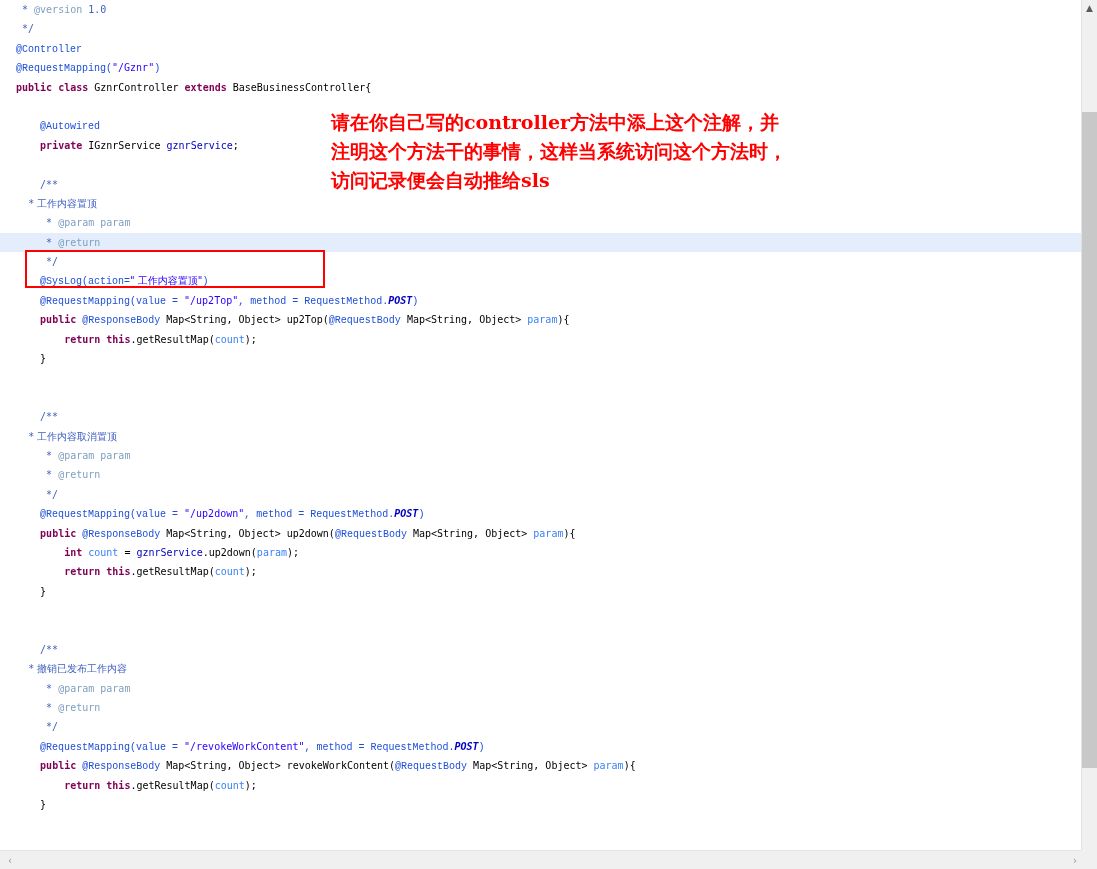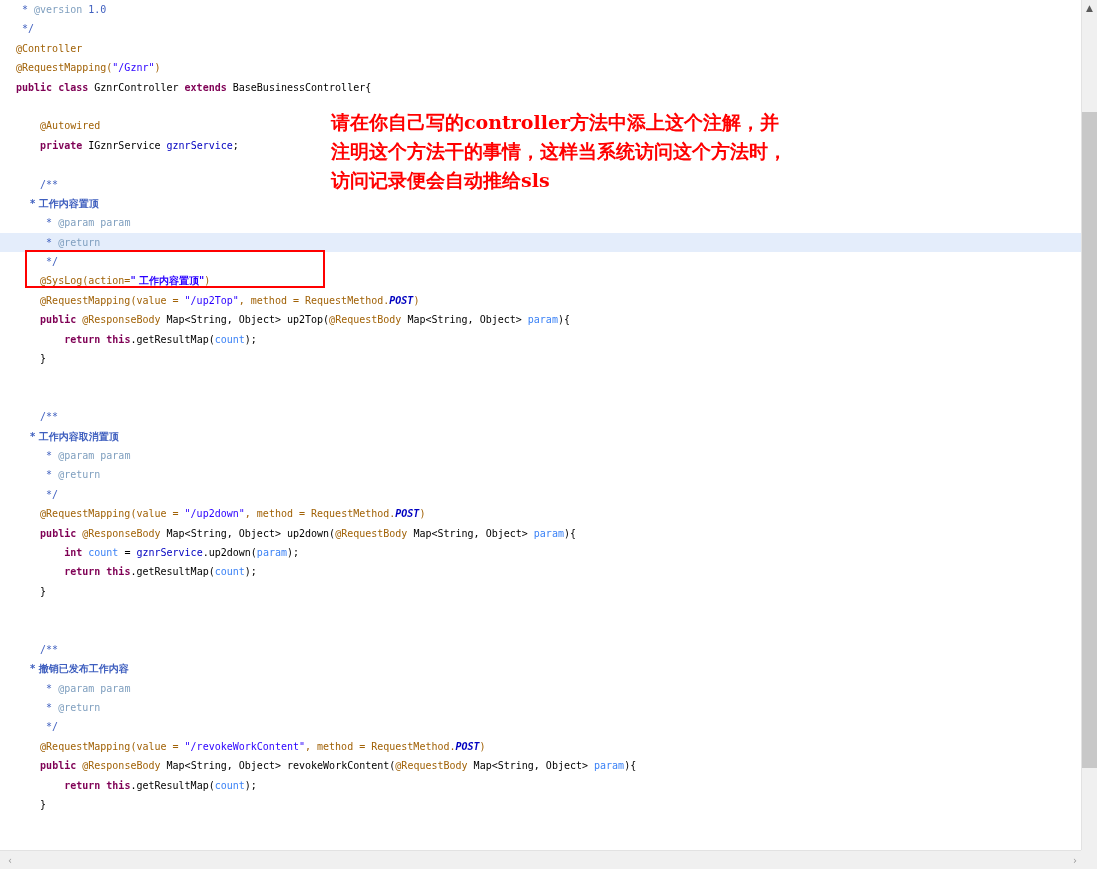--- a/index.html
+++ b/index.html
@@ -37,26 +37,26 @@
     color: #000000;
     padding-left: 16px;
   }
   .code-line.hl { background: #e4edfb; }
 
   
   .kw      { color: #7f0055; font-weight: bold; }
   .str     { color: #2a00ff; }
   .jdoc    { color: #3f5fbf; }
   .jtag    { color: #7f9fbf; }
-  .ann     { color: #a16207; }
+  .ann     { color: #1d4ed8; font-family: Liberation Mono, monospace; }
   .fld     { color: #0000c0; }
   .par     { color: #3b82f6; }
   .stc     { color: #0000c0; font-style: italic; font-weight: bold; }
   .plain   { color: #000000; }
-  .cjk     { font-family: "DejaVu Sans", "Liberation Sans", sans-serif; font-weight: bold; }
+  .cjk     { font-family: "DejaVu Sans", "Liberation Sans", sans-serif; }
 
   
   #annotation-note {
     position: absolute;
     left: 331px;
     top: 108px;
     width: 600px;
     color: #ff0000;
     font-family: "DejaVu Serif", "Liberation Serif", serif;
     font-size: 19px;

